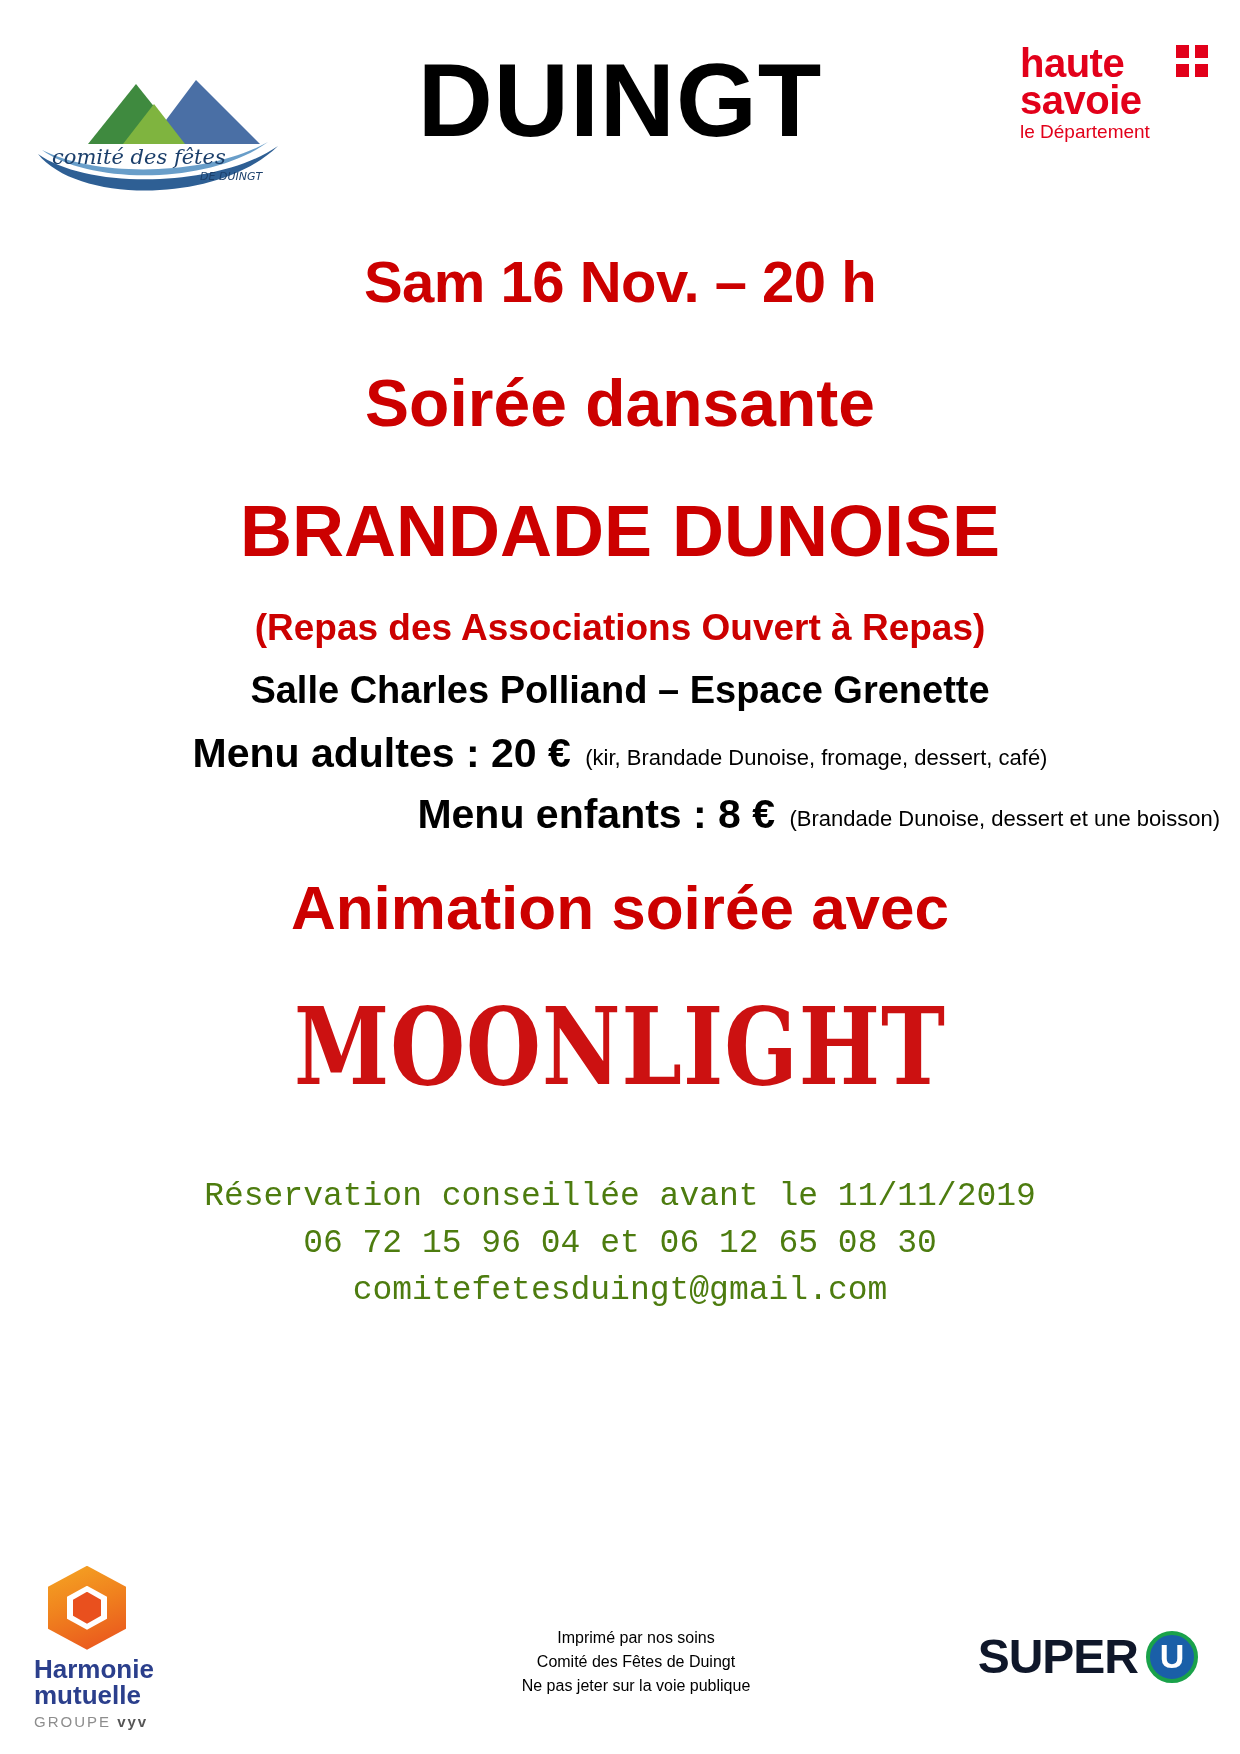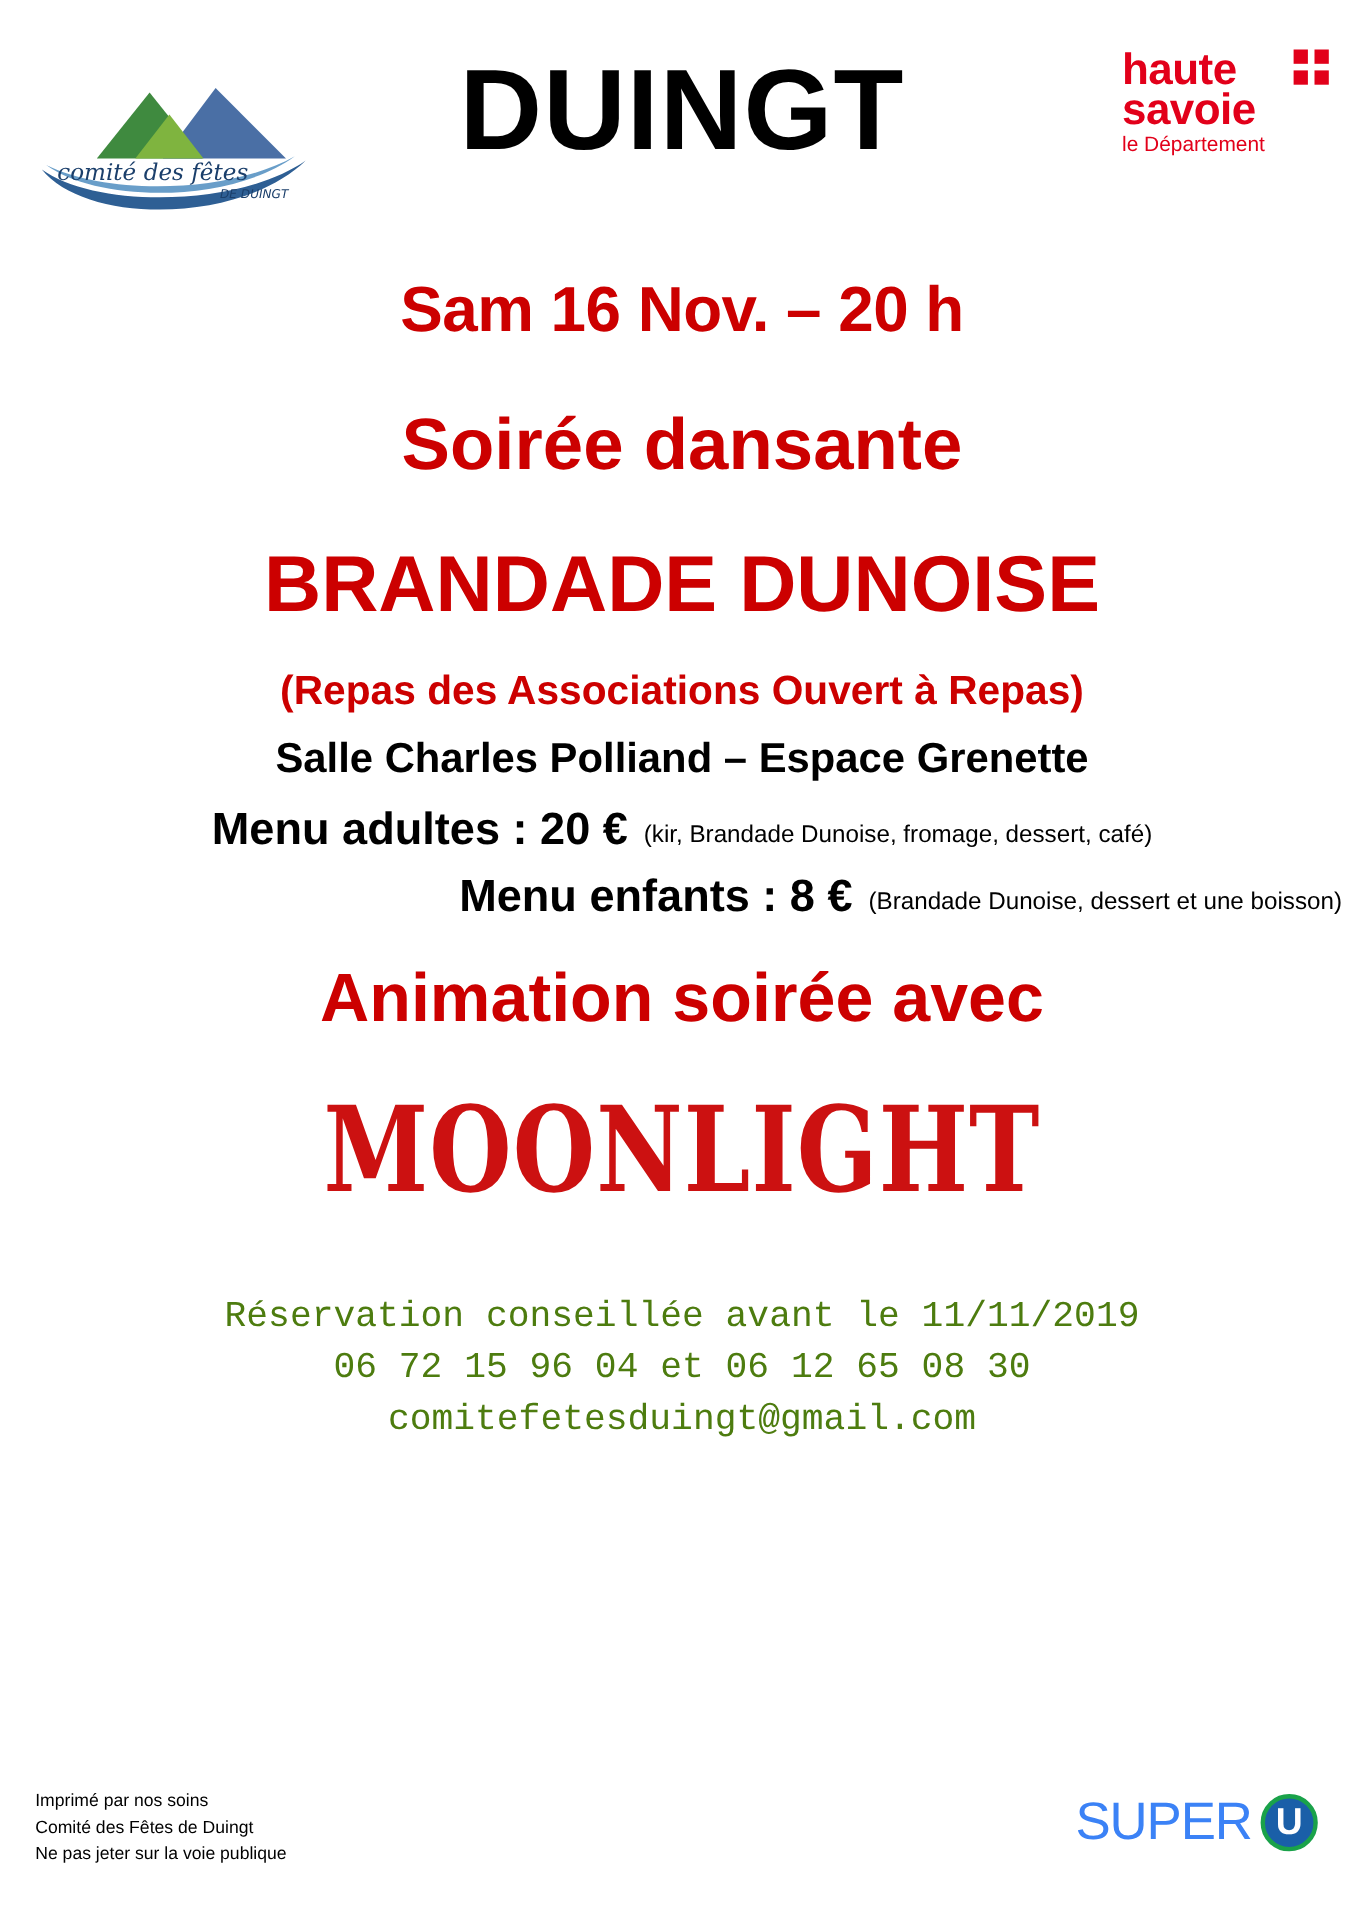--- a/index.html
+++ b/index.html
@@ -221,36 +221,37 @@
     font-size: 15px;
     letter-spacing: 2px;
     margin-top: 4px;
   }
   .harmonie-txt3 b { color: #555; }
 
   .print-note {
     position: absolute;
     left: 0; right: 0;
     bottom: 38px;
+    text-align: center;
     font-size: 16px;
     line-height: 1.5;
     color: #000;
     padding-left: 32px;
   }
   .superu {
     position: absolute;
     right: 42px;
     bottom: 52px;
     display: flex;
     align-items: center;
   }
   .superu-word {
     font-size: 48px;
-    font-weight: normal;
-    color: #3b82f6;
+    font-weight: bold;
+    color: #0f172a;
     letter-spacing: -1px;
     font-family: "Liberation Sans", sans-serif;
   }
   .superu-u {
     margin-left: 8px;
     width: 52px;
     height: 52px;
     border-radius: 50%;
     background: #1a5fa8;
     border: 4px solid #1aa24a;
@@ -326,20 +327,33 @@
 
   <div class="reservation">
     <div>Réservation conseillée avant le 11/11/2019</div>
     <div>06 72 15 96 04 et 06 12 65 08 30</div>
     <div>comitefetesduingt@gmail.com</div>
   </div>
 </div>
 
 <div class="footer">
 
+  <div class="harmonie">
+    <div class="hex-wrap">
+      <div class="hex"></div>
+      <div class="hex-inner"></div>
+      <div class="hex-core"></div>
+    </div>
+    <div class="harmonie-txt1">Harmonie</div>
+    <div class="harmonie-txt2">mutuelle</div>
+    <div class="harmonie-txt3">
+      <span>GROUPE</span>
+      <b>vyv</b>
+    </div>
+  </div>
 
   <div class="print-note">
     <div>Imprimé par nos soins</div>
     <div>Comité des Fêtes de Duingt</div>
     <div>Ne pas jeter sur la voie publique</div>
   </div>
 
   <div class="superu">
     <span class="superu-word">SUPER</span>
     <span class="superu-u">U</span>

